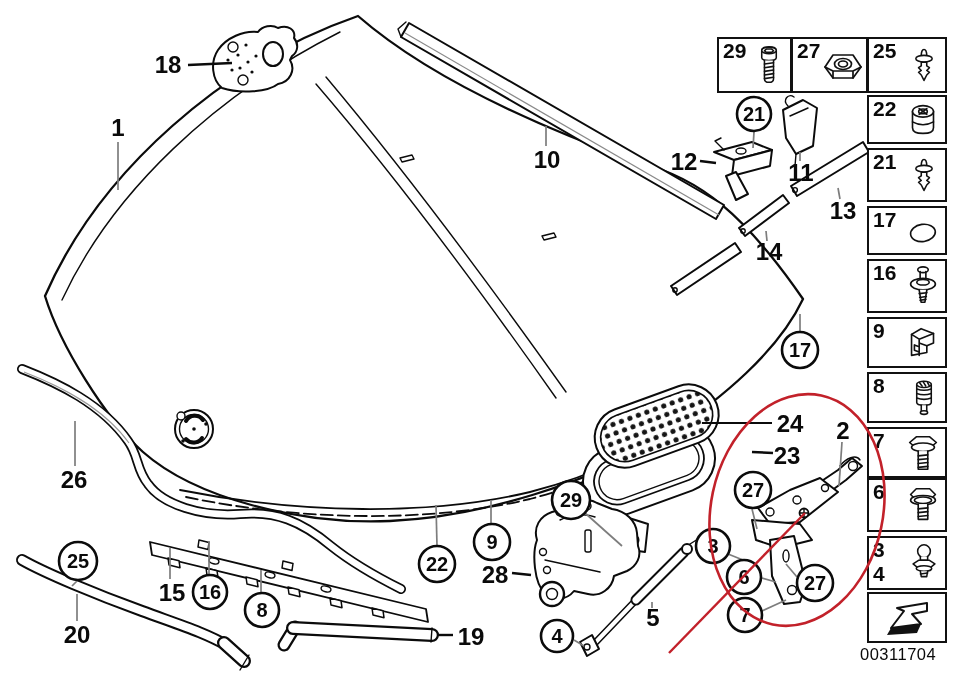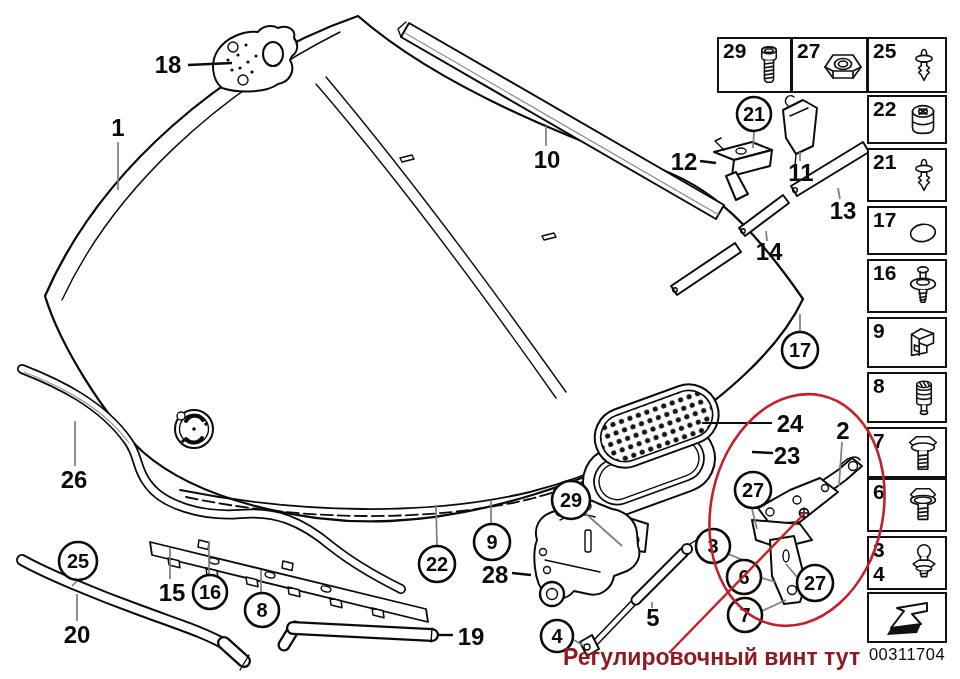--- a/index.html
+++ b/index.html
@@ -16,21 +16,21 @@
   .dash{stroke:#0b0b0b;stroke-width:2.4;fill:none;}
   .co{fill:#fff;stroke:#0b0b0b;stroke-width:2.6;}
   .tubo{stroke:#0b0b0b;fill:none;stroke-linecap:round;}
   .tubi{stroke:#fff;fill:none;stroke-linecap:round;}
   .cell{position:absolute;border:2px solid #111;background:#fff;box-sizing:border-box;z-index:10;}
   .cnum{position:absolute;left:4px;top:0px;font:bold 21px "Liberation Sans",sans-serif;color:#0a0a0a;line-height:24px;}
   .cnum2{position:absolute;left:4px;top:24px;font:bold 21px "Liberation Sans",sans-serif;color:#0a0a0a;line-height:24px;}
   .icon{position:absolute;right:1px;top:50%;transform:translateY(-50%);}
   .icon *{stroke:#111;stroke-width:1.7;fill:none;stroke-linejoin:round;stroke-linecap:round;}
   .icon .fw{fill:#fff;}
-  #docnum{position:absolute;left:860px;top:645px;width:94px;text-align:center;z-index:10;
+  #docnum{position:absolute;left:860px;top:645px;width:94px;text-align:left;z-index:10;
           font:16.5px "Liberation Sans",sans-serif;color:#0a0a0a;letter-spacing:.5px;}
   #redtext{position:absolute;left:563px;top:644px;width:330px;z-index:31;
            font:bold 23px "Liberation Sans",sans-serif;}
 </style>
 </head>
 <body>
 
 <div id="stage">
 
 <svg id="art" width="960" height="679" viewBox="0 0 960 679">
@@ -434,15 +434,14 @@
     <path d="M44,6 L44,14 L29,17 L38,27 L8,31 L21,14 L14,11 Z" fill="#fff" stroke="#111" stroke-width="2" stroke-linejoin="round"></path>
     <path d="M8,31 L38,27 L34,36 L4,38 Z" fill="#111" stroke="none"></path>
   </svg>
 </div>
 <div id="docnum">00311704</div>
 
 <svg id="overlay" width="960" height="679" viewBox="0 0 960 679">
   <ellipse cx="797" cy="510" rx="86" ry="117" transform="rotate(12 797 510)" fill="none" stroke="#c2212a" stroke-width="2.6"></ellipse>
   <path d="M669,653 L805,513" stroke="#c2212a" stroke-width="2.4" fill="none"></path>
 </svg>
-<div id="redtext" style="color: rgb(142, 26, 34);">Регулировочный винт тут</div>
 
 </div>
 
 </body></html>

